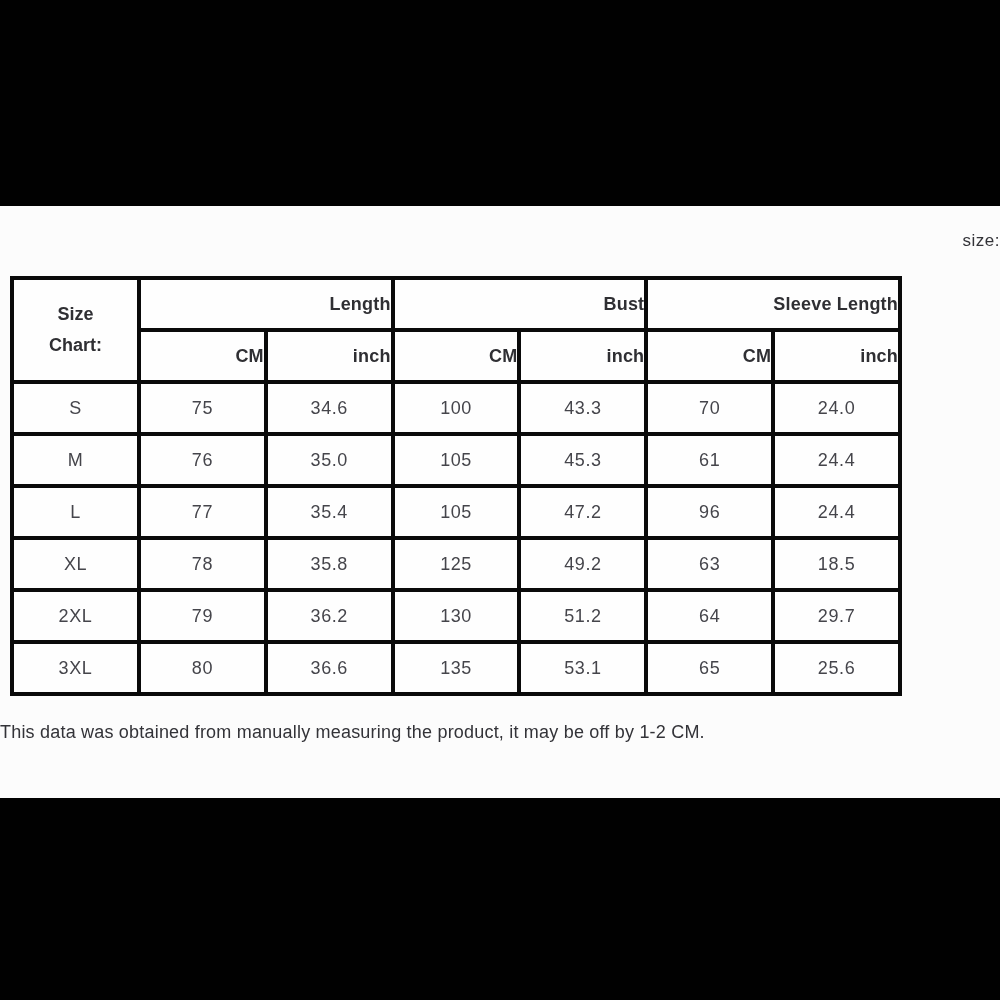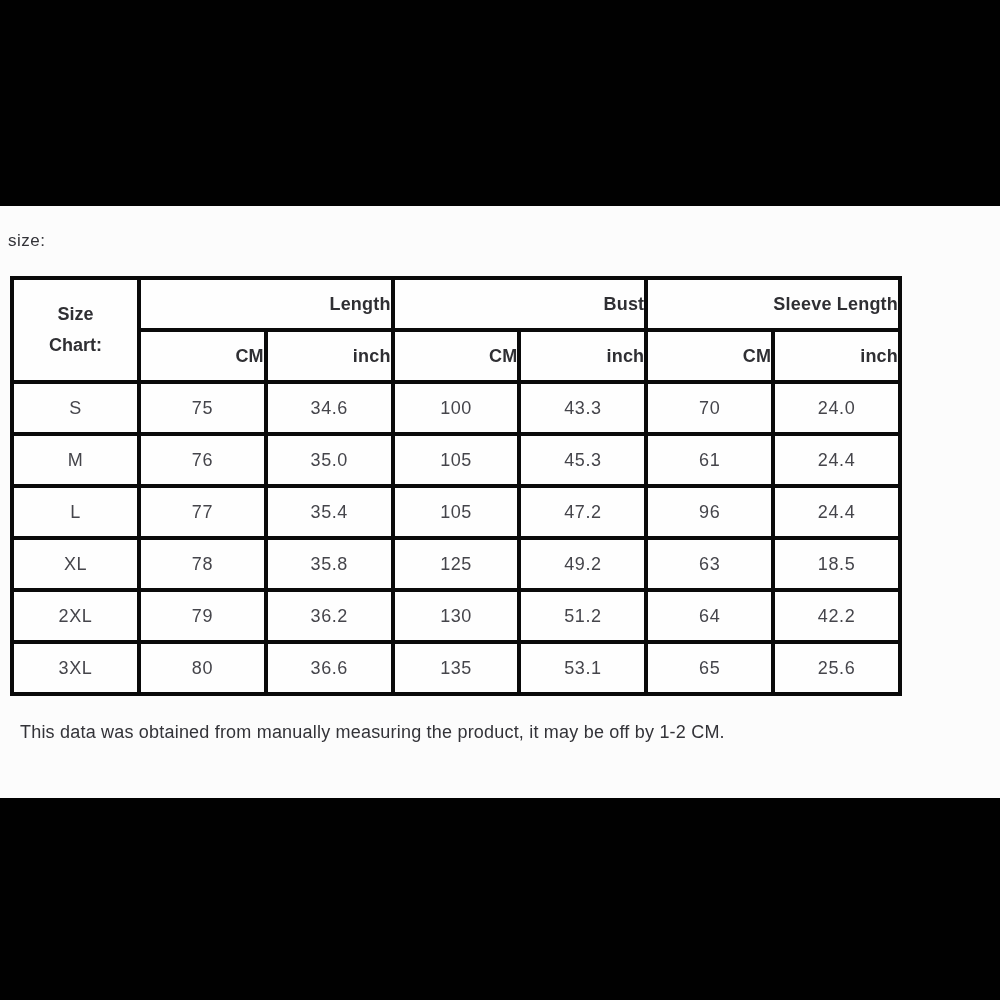--- a/index.html
+++ b/index.html
@@ -17,20 +17,21 @@
   .content {
     height: 592px;
     background: #fcfcfc;
     padding: 25px 0 0 0;
   }
   .size-label {
     margin-left: 8px;
     font-size: 17px;
     letter-spacing: 0.5px;
     color: #333338;
+    text-align: right;
   }
   table.size-table {
     margin: 25px 0 6px 10px;
     width: 892px;
     border-collapse: collapse;
     table-layout: fixed;
   }
   table.size-table col.c0 { width: 127px; }
   table.size-table th,
   table.size-table td {
@@ -53,21 +54,21 @@
     line-height: 31px;
     font-size: 18px;
   }
   td.corner .line { display: block; }
   td.size-cell, td.value-cell {
     font-weight: 400;
     color: #45454b;
     letter-spacing: 0.6px;
   }
   .footnote {
-    margin: 26px 0 0 20px;
+    margin: 26px 0 0 0;
     font-size: 18px;
     color: #333338;
     letter-spacing: 0.2px;
   }
 </style>
 </head>
 <body>
 
 <div class="canvas">
   <div class="bar top"></div>
@@ -140,21 +141,21 @@
           <td class="value-cell">63</td>
           <td class="value-cell">18.5</td>
         </tr>
         <tr>
           <td class="size-cell">2XL</td>
           <td class="value-cell">79</td>
           <td class="value-cell">36.2</td>
           <td class="value-cell">130</td>
           <td class="value-cell">51.2</td>
           <td class="value-cell">64</td>
-          <td class="value-cell">42.2</td>
+          <td class="value-cell">29.7</td>
         </tr>
         <tr>
           <td class="size-cell">3XL</td>
           <td class="value-cell">80</td>
           <td class="value-cell">36.6</td>
           <td class="value-cell">135</td>
           <td class="value-cell">53.1</td>
           <td class="value-cell">65</td>
           <td class="value-cell">25.6</td>
         </tr>

